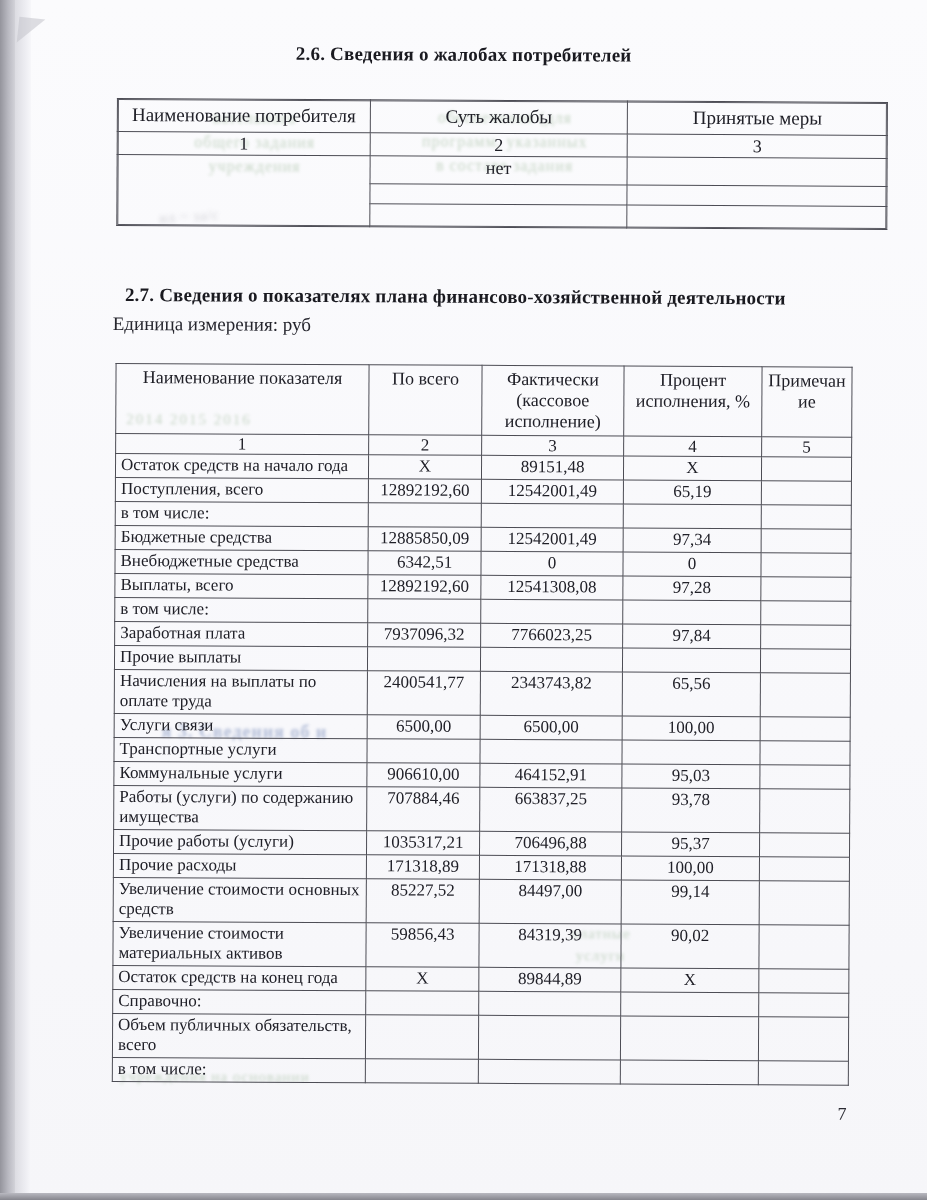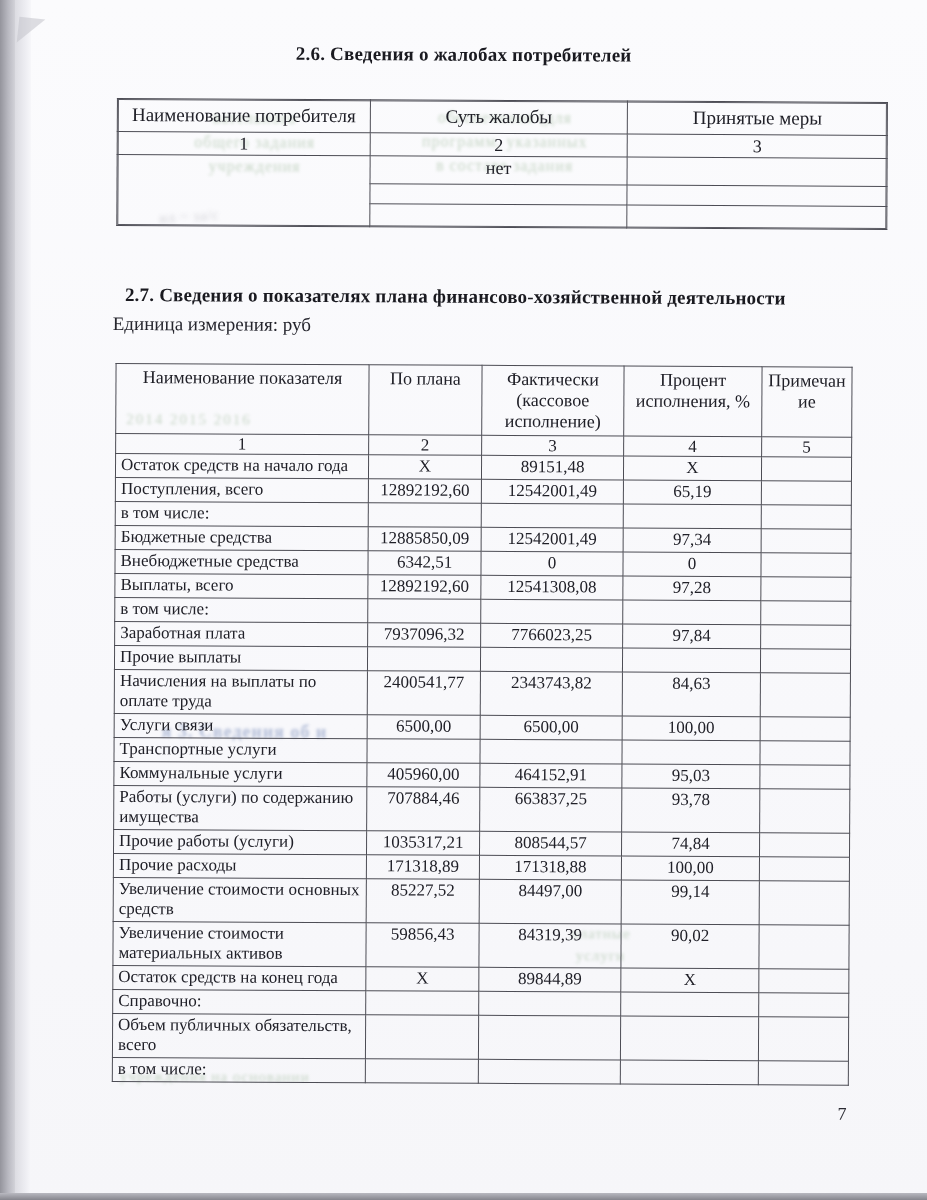--- a/index.html
+++ b/index.html
@@ -150,21 +150,21 @@
     <colgroup>
       <col style="width:253px">
         <col style="width:113px">
         <col style="width:142px">
         <col style="width:138px">
         <col style="width:90px">
     </colgroup>
     <tbody>
         <tr>
       <th>Наименование показателя</th>
-      <th>По плана</th>
+      <th>По всего</th>
       <th>Фактически (кассовое исполнение)</th>
       <th>Процент исполнения, %</th>
       <th class="th-note">Примечание</th>
     </tr>
     <tr class="rownum">
       <td>1</td>
       <td>2</td>
       <td>3</td>
       <td>4</td>
       <td>5</td>
@@ -229,56 +229,56 @@
           <td class="c-name">Прочие выплаты</td>
           <td class="c-num"></td>
           <td class="c-num"></td>
           <td class="c-num"></td>
           <td></td>
         </tr>
     <tr>
           <td class="c-name">Начисления на выплаты по оплате труда</td>
           <td class="c-num">2400541,77</td>
           <td class="c-num">2343743,82</td>
-          <td class="c-num">84,63</td>
+          <td class="c-num">65,56</td>
           <td></td>
         </tr>
     <tr>
           <td class="c-name">Услуги связи</td>
           <td class="c-num">6500,00</td>
           <td class="c-num">6500,00</td>
           <td class="c-num">100,00</td>
           <td></td>
         </tr>
     <tr>
           <td class="c-name">Транспортные услуги</td>
           <td class="c-num"></td>
           <td class="c-num"></td>
           <td class="c-num"></td>
           <td></td>
         </tr>
     <tr>
           <td class="c-name">Коммунальные услуги</td>
-          <td class="c-num">405960,00</td>
+          <td class="c-num">906610,00</td>
           <td class="c-num">464152,91</td>
           <td class="c-num">95,03</td>
           <td></td>
         </tr>
     <tr>
           <td class="c-name">Работы (услуги) по содержанию имущества</td>
           <td class="c-num">707884,46</td>
           <td class="c-num">663837,25</td>
           <td class="c-num">93,78</td>
           <td></td>
         </tr>
     <tr>
           <td class="c-name">Прочие работы (услуги)</td>
           <td class="c-num">1035317,21</td>
-          <td class="c-num">808544,57</td>
-          <td class="c-num">74,84</td>
+          <td class="c-num">706496,88</td>
+          <td class="c-num">95,37</td>
           <td></td>
         </tr>
     <tr>
           <td class="c-name">Прочие расходы</td>
           <td class="c-num">171318,89</td>
           <td class="c-num">171318,88</td>
           <td class="c-num">100,00</td>
           <td></td>
         </tr>
     <tr>

